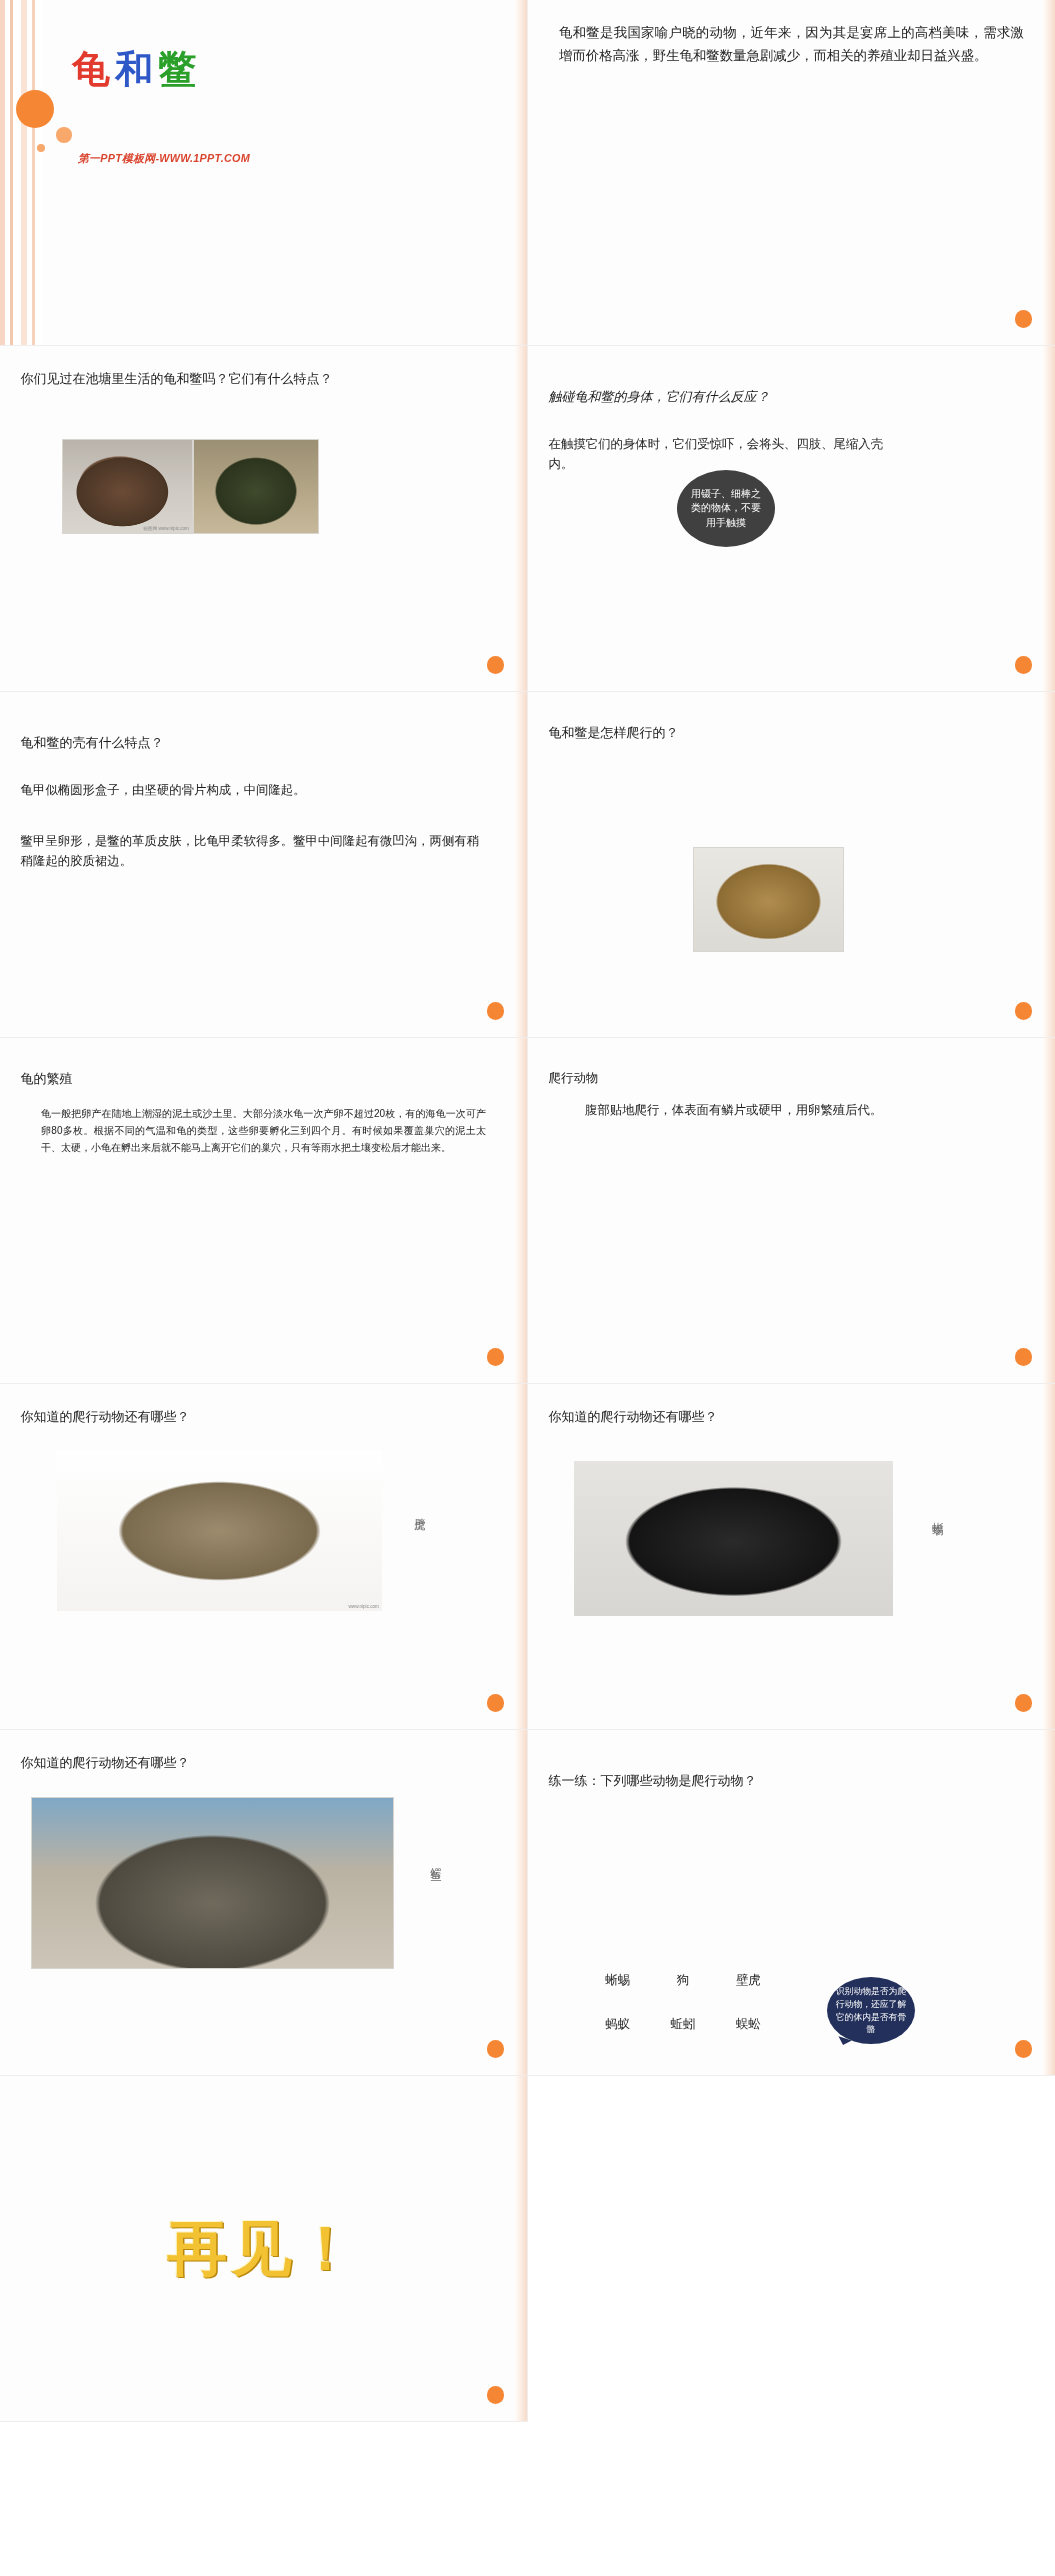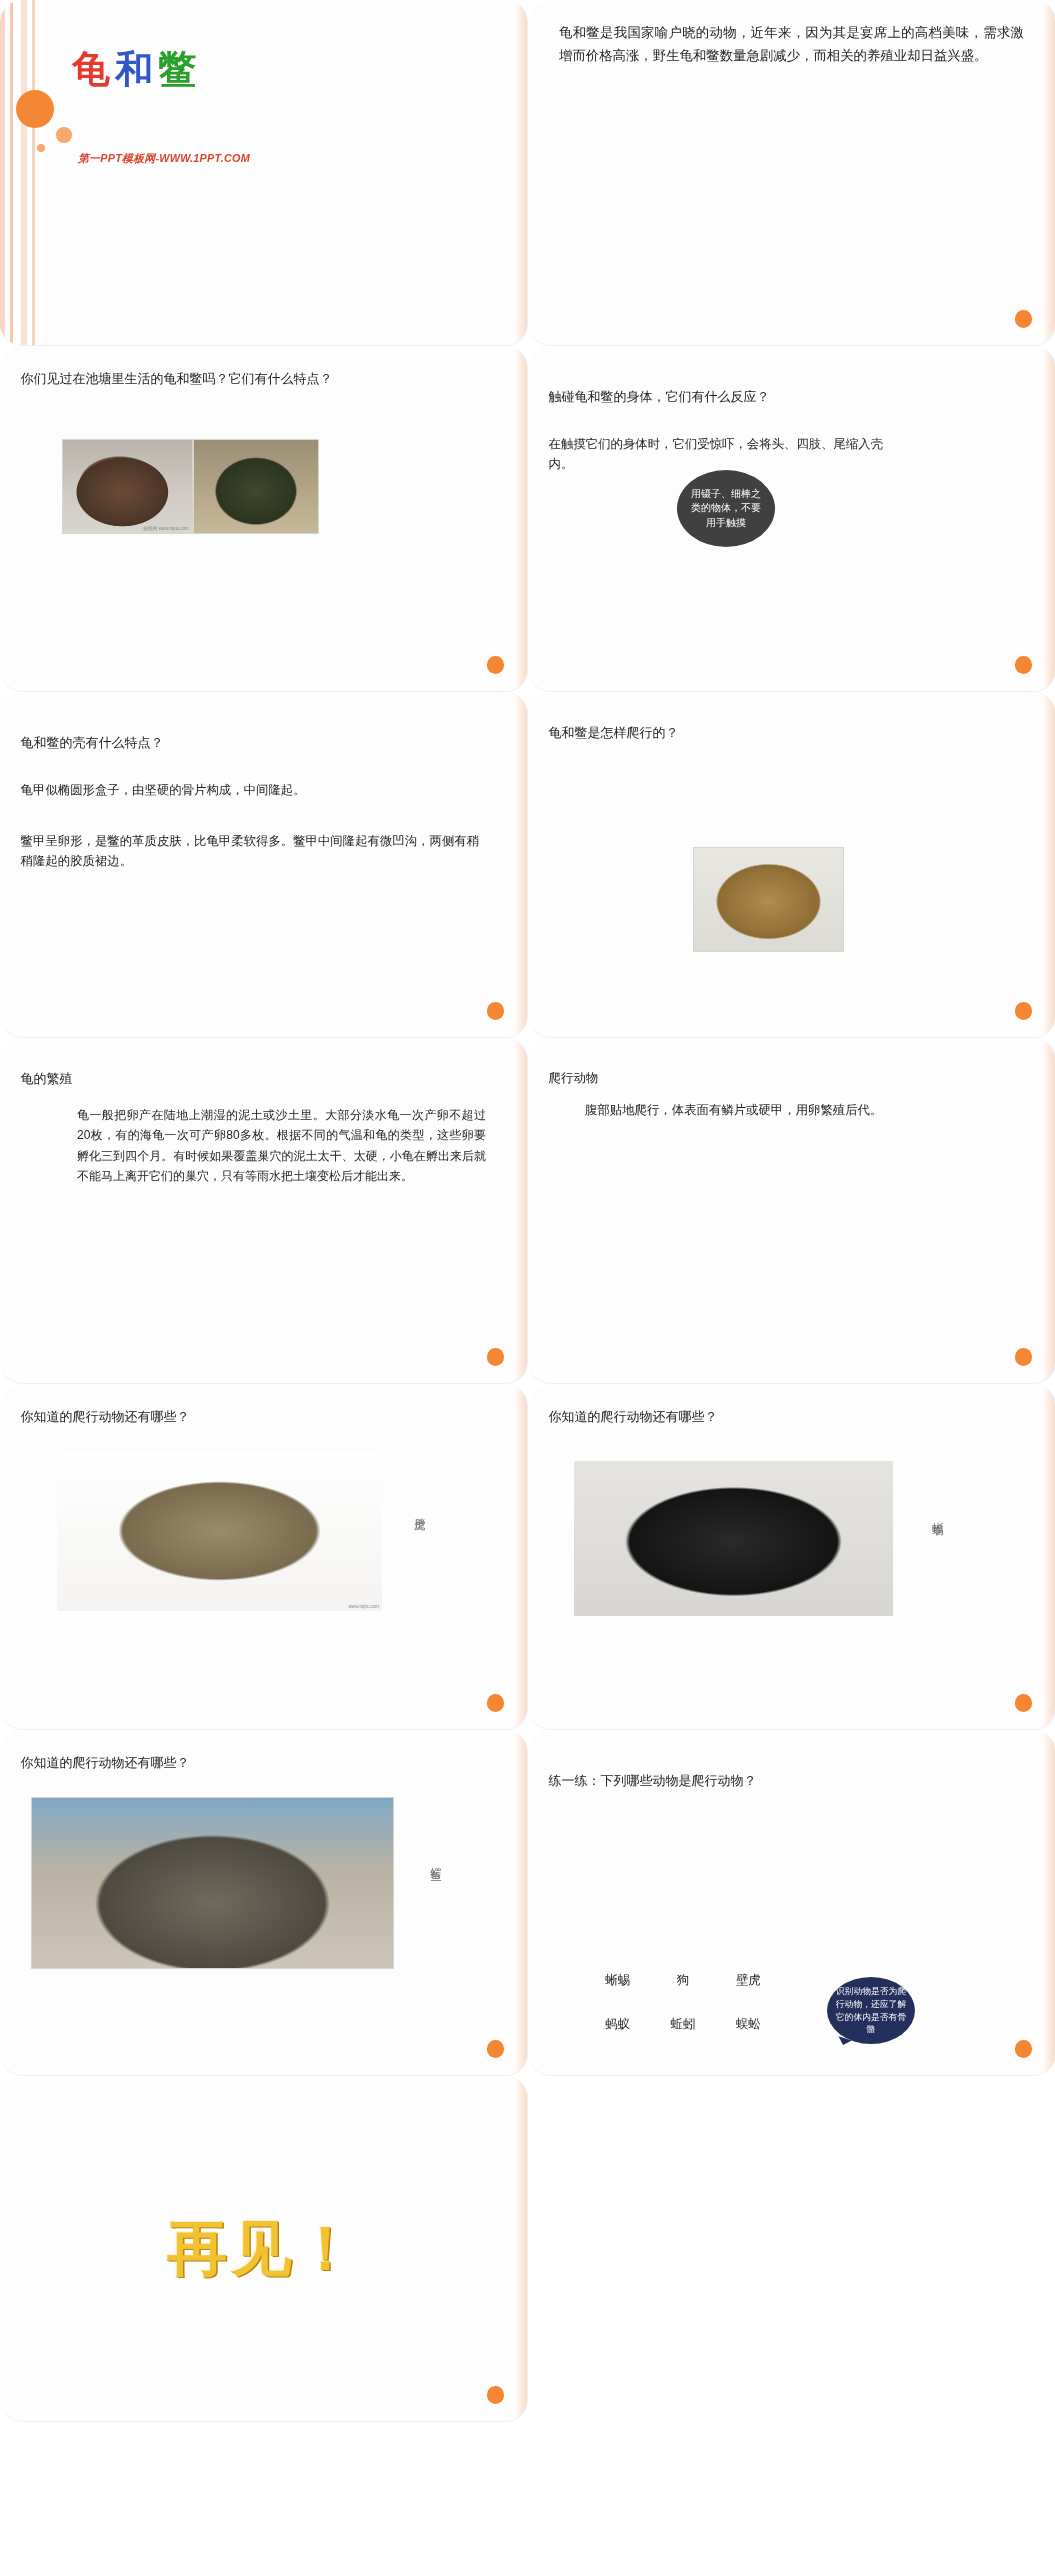--- a/index.html
+++ b/index.html
@@ -19,21 +19,20 @@
   }
   .slide{
     position:relative;
     width:528px;
     height:346px;
     box-sizing:border-box;
     background:#fdfdfd;
     overflow:hidden;
     border-right:0.5px solid #f0eeec;
     border-bottom:0.5px solid #f0eeec;
-    border-radius:22px;
   }
   
   .stripes{
     position:absolute; left:0; top:0; bottom:0; width:43px;
     background:
       linear-gradient(to right,
         #f7d7c4 0px, #f7d7c4 5.2px,
         #ffffff 5.2px, #ffffff 10.3px,
         #f3c8ae 10.3px, #f3c8ae 13.4px,
         #ffffff 13.4px, #ffffff 20.6px,
@@ -72,21 +71,21 @@
   .bigdot3{position:absolute;left:37px;top:144px;width:8.2px;height:8.2px;border-radius:50%;background:#f9a86b;}
 
   .q{
     position:absolute; left:20.6px; right:36px; top:23px;
     font-size:13px; line-height:1.6; color:#1c1c1c;
   }
   .body-txt{
     position:absolute; left:20.6px; right:36px;
     font-size:12.4px; line-height:1.65; color:#1c1c1c;
   }
-  .small-txt{ font-size:12px; line-height:1.7;margin-left:36px; }
+  .small-txt{ font-size:10px; line-height:1.7; }
   .intro{
     position:absolute; left:31px; right:31px; top:20.6px;
     font-size:13.4px; line-height:1.75; text-align:justify;
   }
   .photo{
     position:absolute;
     background:#cfcfcf;
     overflow:hidden;
     border:0.5px solid #d8d4d0;
   }
@@ -198,21 +197,21 @@
     <div class="photo turtle-a" style="left:62px;top:93px;width:129px;height:93px;">
       <span class="photo-mark">昵图网 www.nipic.com</span>
     </div>
     <div class="photo turtle-b" style="left:193px;top:93px;width:124px;height:93px;"></div>
     <div class="dot dot-br"></div>
   </div>
 
 
   <div class="slide">
     <div class="rstripe"></div>
-    <div class="q" style="top:41px;">触碰龟和鳖的身体，它们有什么反应？</div>
+    <div class="q" style="top:41px;font-style:italic;">触碰龟和鳖的身体，它们有什么反应？</div>
     <div class="body-txt" style="top:88px;right:155px;">在触摸它们的身体时，它们受惊吓，会将头、四肢、尾缩入壳内。</div>
     <div class="bubble-orange" style="left:149px;top:124px;">用镊子、细棒之类的物体，不要用手触摸</div>
     <div class="dot dot-br"></div>
   </div>
 
   <div class="slide">
     <div class="rstripe"></div>
     <div class="q" style="top:41px;">龟和鳖的壳有什么特点？</div>
     <div class="body-txt" style="top:88px;">龟甲似椭圆形盒子，由坚硬的骨片构成，中间隆起。</div>
     <div class="body-txt" style="top:139px;">鳖甲呈卵形，是鳖的革质皮肤，比龟甲柔软得多。鳖甲中间隆起有微凹沟，两侧有稍稍隆起的胶质裙边。</div>

